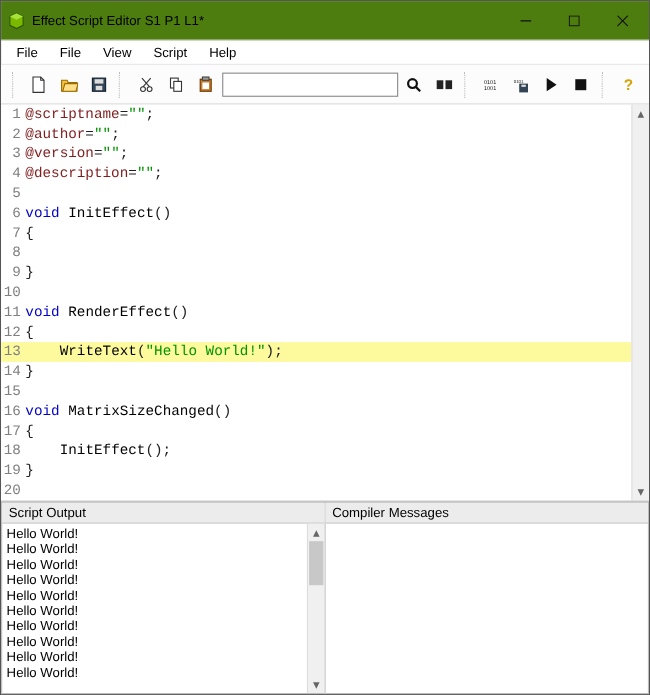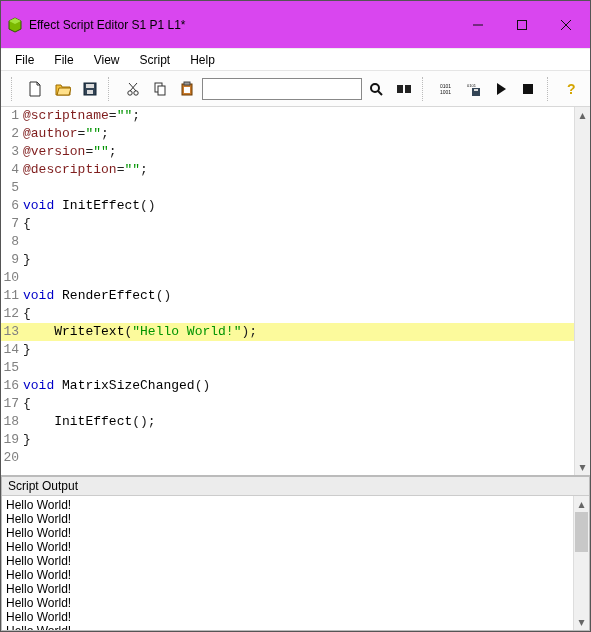--- a/index.html
+++ b/index.html
@@ -8,22 +8,22 @@
   font-size: 12px;
   background: #fff;
   width: 591px;
   height: 632px;
   border: 1px solid #555;
   display: flex;
   flex-direction: column;
   overflow: hidden;
 }
 .titlebar {
-  height: 48px;
-  background: #d946ef;
+  height: 36px;
+  background: #4d7c0f;
   display: flex;
   align-items: center;
   padding: 0 2px 0 6px;
   border-bottom: 1px solid #eee;
 }
 .titlebar .app-icon {
   width: 16px; height:16px; margin-right:6px;
 }
 .titlebar .title { flex:1; font-size:12px; }
 .winbtn { width:44px; height:28px; display:flex; align-items:center; justify-content:center; }
@@ -102,21 +102,21 @@
   border-left:1px solid #ddd;
   position:relative;
 }
 .vscroll .up, .vscroll .down {
   height:16px; display:flex; align-items:center; justify-content:center;
   color:#666;
 }
 .vscroll .down { position:absolute; bottom:0; left:0; right:0; }
 
 .panels {
-  height:155px;
+  height:175px;
   display:flex;
   border-top:1px solid #bbb;
 }
 .panel {
   flex:1;
   display:flex;
   flex-direction:column;
   border:1px solid #bbb;
   margin:-1px 0 0 0;
 }
@@ -326,13 +326,19 @@
           <div>Hello World!</div>
           <div>Hello World!</div>
         </div>
       <div class="panel-scroll">
         <div class="up">▴</div>
         <div class="thumb"></div>
         <div class="down">▾</div>
       </div>
     </div>
   </div>
+  <div class="panel">
+    <div class="panel-header">Compiler Messages</div>
+    <div class="panel-body">
+      <div class="panel-list"></div>
+    </div>
+  </div>
 </div>
 
 </body></html>

